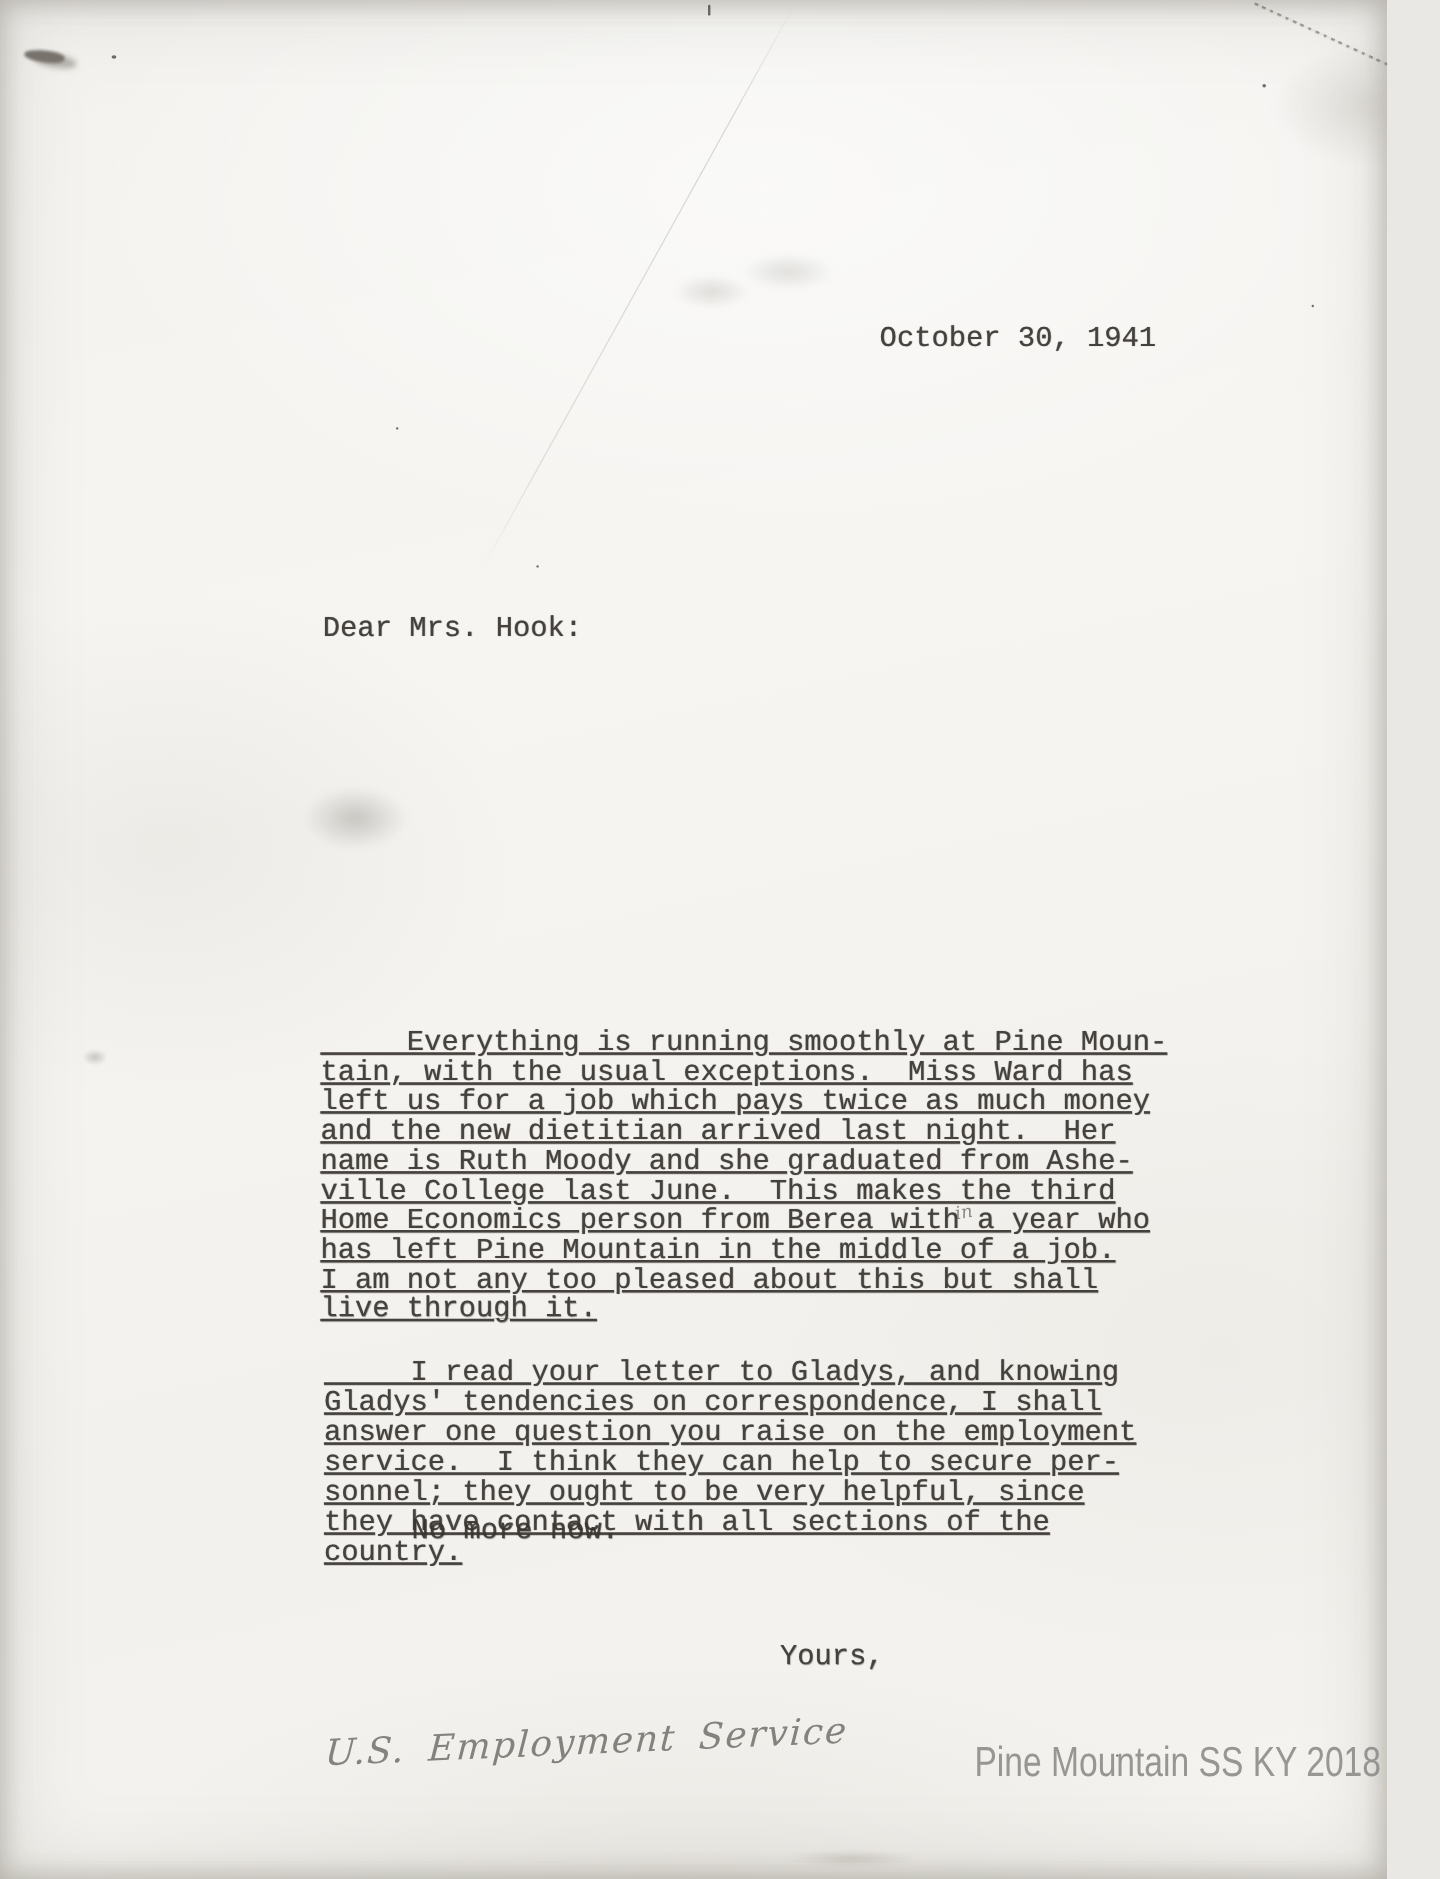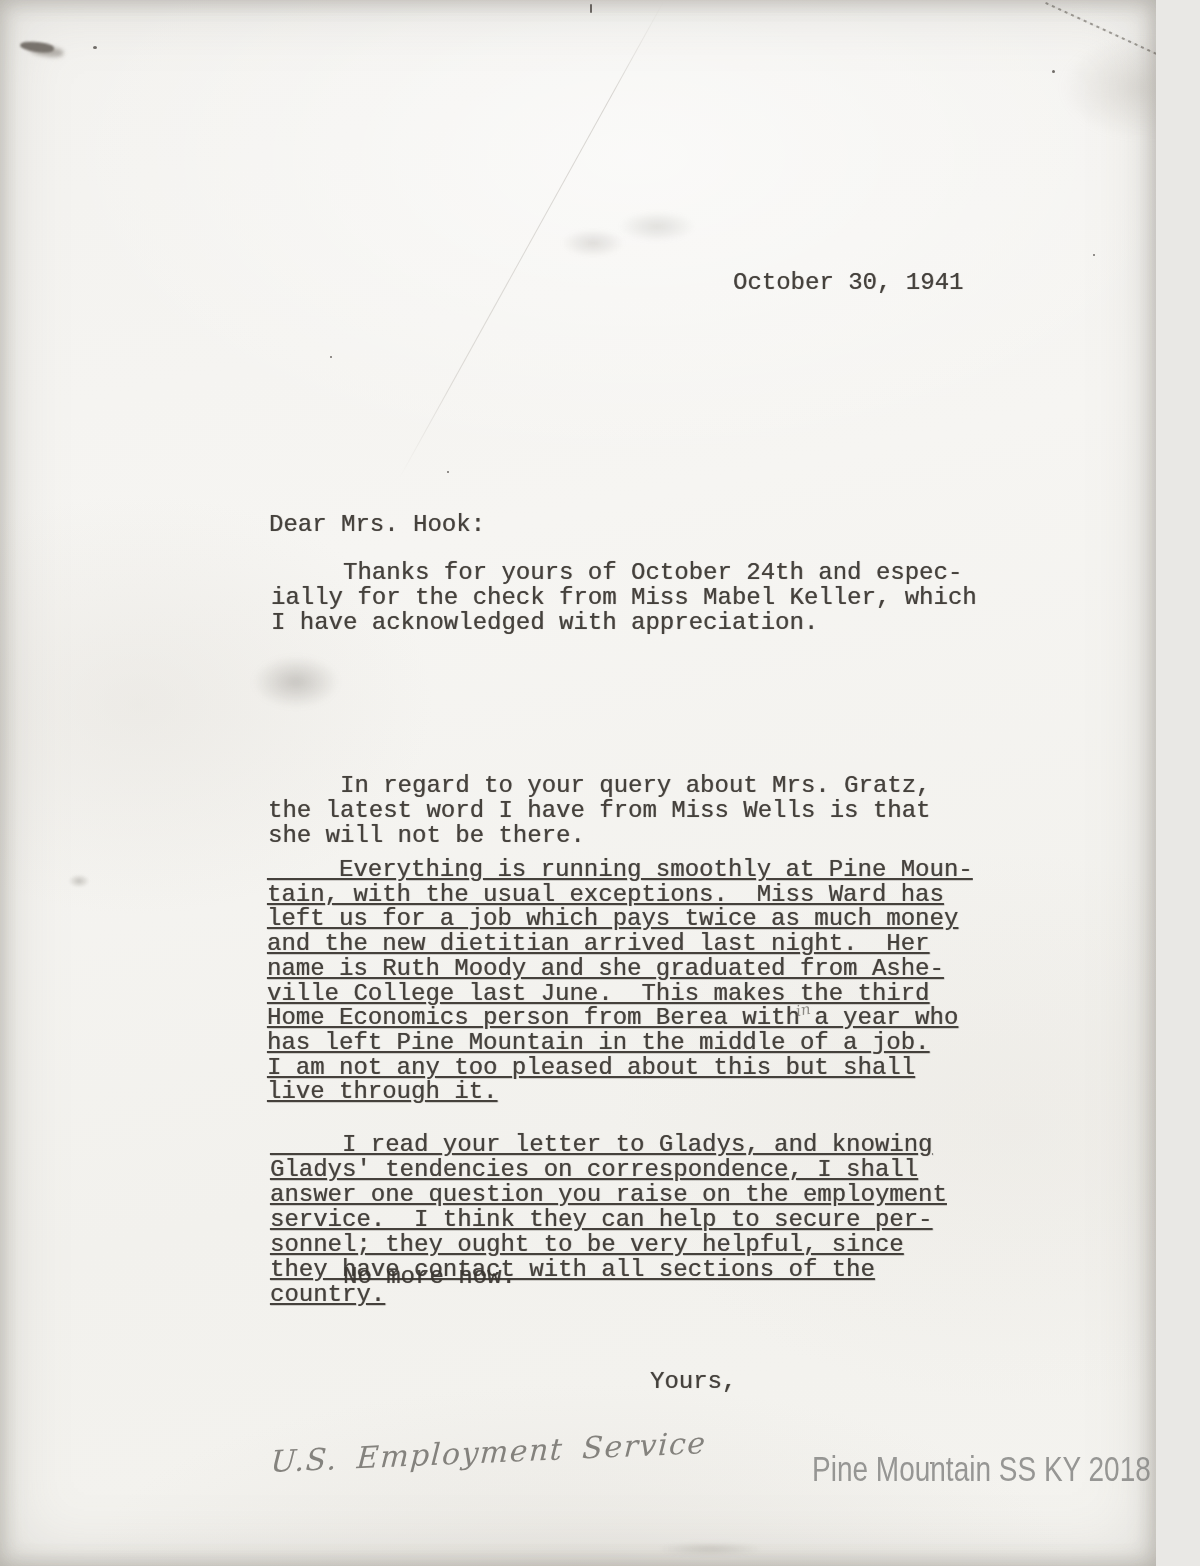--- a/index.html
+++ b/index.html
@@ -166,26 +166,20 @@
   <div class="speck s2"></div>
   <div class="speck s3"></div>
   <div class="speck s4"></div>
   <div class="speck s5"></div>
   <div class="speck s6"></div>
   <div class="speck s7"></div>
   <div class="speck s8"></div>
 
   <pre class="type date">October 30, 1941</pre>
   <pre class="type salutation">Dear Mrs. Hook:</pre>
-  <pre class="type p1">     Thanks for yours of October 24th and espec-
-ially for the check from Miss Mabel Keller, which
-I have acknowledged with appreciation.</pre>
-  <pre class="type p3">     In regard to your query about Mrs. Gratz,
-the latest word I have from Miss Wells is that
-she will not be there.</pre>
   <pre class="type p4">     Everything is running smoothly at Pine Moun-
 tain, with the usual exceptions.  Miss Ward has
 left us for a job which pays twice as much money
 and the new dietitian arrived last night.  Her
 name is Ruth Moody and she graduated from Ashe-
 ville College last June.  This makes the third
 Home Economics person from Berea with a year who
 has left Pine Mountain in the middle of a job.
 I am not any too pleased about this but shall
 live through it.</pre>

